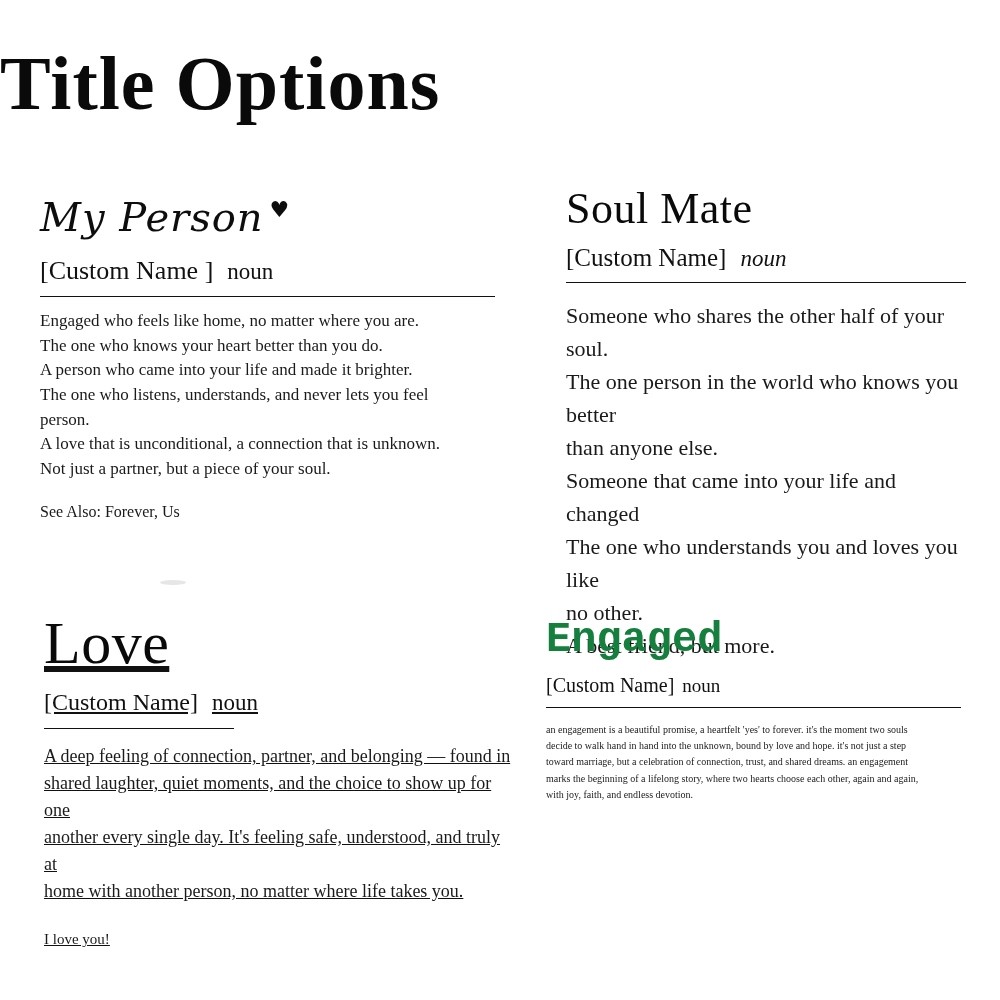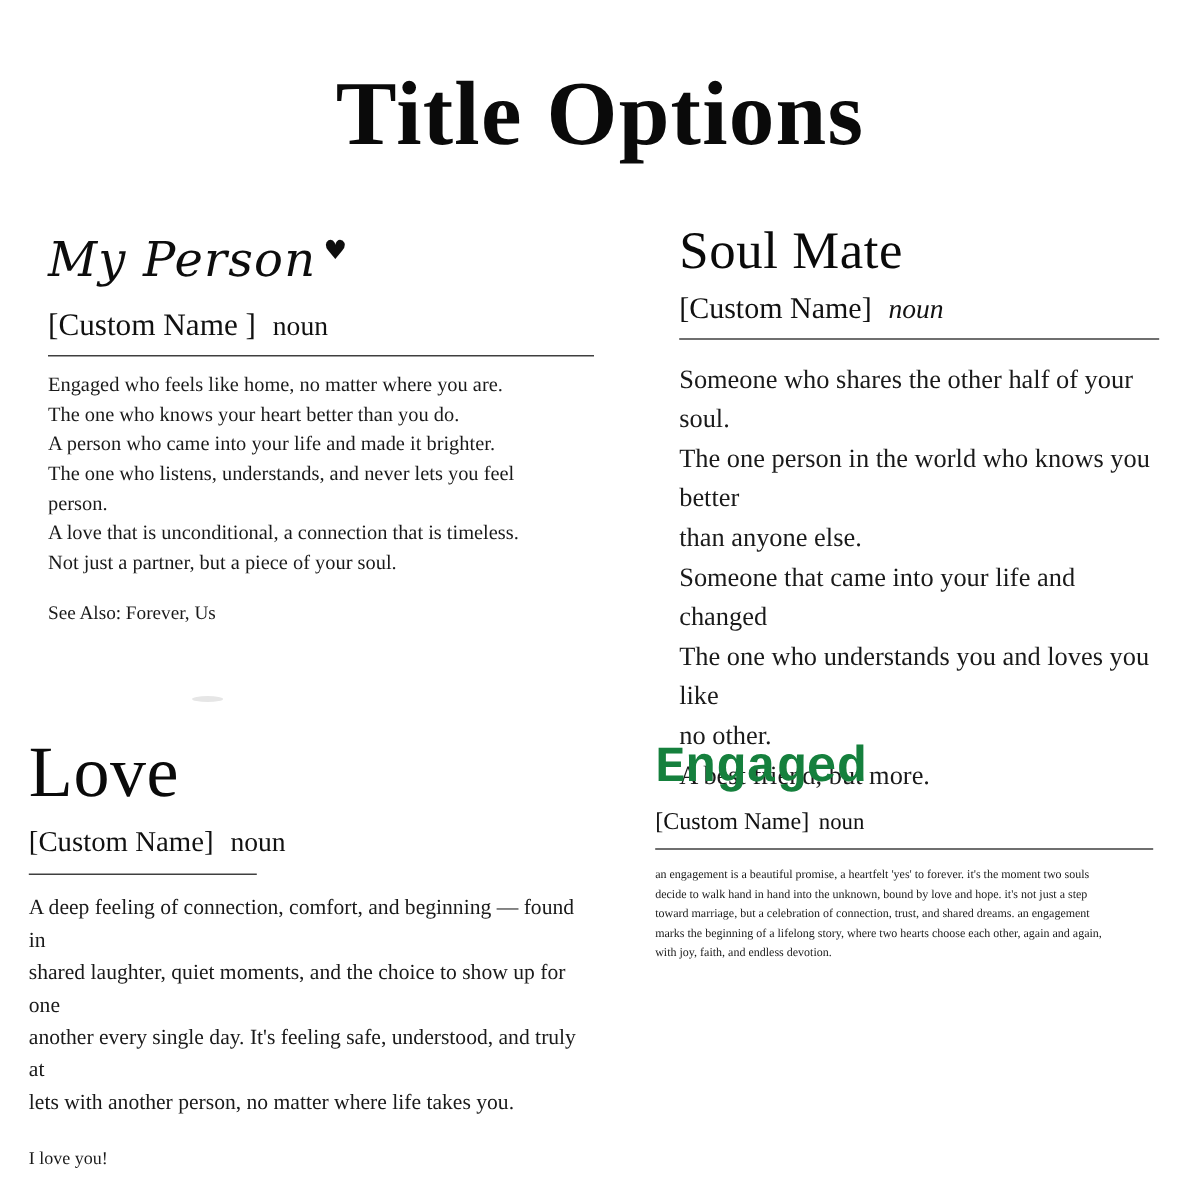--- a/index.html
+++ b/index.html
@@ -17,24 +17,23 @@
 
   .page {
     position: relative;
     width: 1000px;
     height: 1000px;
   }
 
   
   .main-title {
     position: absolute;
-    top: 56px;
+    top: 44px;
     left: 0;
     width: 1000px;
-    text-align: center;
     font-family: "Liberation Serif", serif;
     font-size: 76px;
     font-weight: 700;
     letter-spacing: 1px;
     color: #0a0a0a;
     line-height: 1.05;
   }
 
   
   .option {
@@ -111,21 +110,21 @@
     letter-spacing: 0.5px;
     line-height: 1.05;
     color: #0a0a0a;
     white-space: nowrap;
   }
 
   #opt-soul-mate .name-line { font-size: 25px; margin-top: 12px; }
   #opt-soul-mate .body-text { font-size: 22px; line-height: 1.5; margin-top: 16px; }
 
   
-  #opt-love { left: 24px; top: 612px; width: 470px; }
+  #opt-love { left: 44px; top: 612px; width: 470px; text-decoration: underline; }
 
   #opt-love .serif-title { font-size: 60px; }
   #opt-love .name-line { font-size: 24px; margin-top: 14px; }
   #opt-love .rule { border-top: 1.5px solid #111111; width: 190px; margin-top: 12px; }
   #opt-love .body-text { font-size: 18px; line-height: 1.5; margin-top: 14px; }
   #opt-love .see-also { margin-top: 26px; font-size: 15px; }
 
   
   #opt-engaged { left: 546px; top: 618px; width: 420px; }
 
@@ -170,21 +169,21 @@
     <div class="name-line">
       <span>[Custom Name ]</span><span class="noun">noun</span>
     </div>
     <hr class="rule">
     <div class="body-text">
       <p>Engaged who feels like home, no matter where you are.</p>
       <p>The one who knows your heart better than you do.</p>
       <p>A person who came into your life and made it brighter.</p>
       <p>The one who listens, understands, and never lets you feel</p>
       <p>person.</p>
-      <p>A love that is unconditional, a connection that is timeless.</p>
+      <p>A love that is unconditional, a connection that is unknown.</p>
       <p>Not just a partner, but a piece of your soul.</p>
     </div>
     <div class="see-also">See Also: Forever, Us</div>
   </div>
 
   <div class="option" id="opt-soul-mate">
     <div class="serif-title">Soul Mate</div>
     <div class="name-line">
       <span>[Custom Name]</span><span class="noun-italic">noun</span>
     </div>
@@ -200,24 +199,24 @@
     </div>
   </div>
 
   <div class="option" id="opt-love">
     <div class="serif-title">Love</div>
     <div class="name-line">
       <span>[Custom Name]</span><span class="noun">noun</span>
     </div>
     <hr class="rule">
     <div class="body-text">
-      <p>A deep feeling of connection, comfort, and beginning — found in</p>
+      <p>A deep feeling of connection, partner, and belonging — found in</p>
       <p>shared laughter, quiet moments, and the choice to show up for one</p>
       <p>another every single day. It's feeling safe, understood, and truly at</p>
-      <p>lets with another person, no matter where life takes you.</p>
+      <p>home with another person, no matter where life takes you.</p>
     </div>
     <div class="see-also">I love you!</div>
   </div>
 
   <div class="option" id="opt-engaged">
     <div class="bold-title">Engaged</div>
     <div class="name-line">
       <span>[Custom Name]</span><span class="noun">noun</span>
     </div>
     <hr class="rule">

